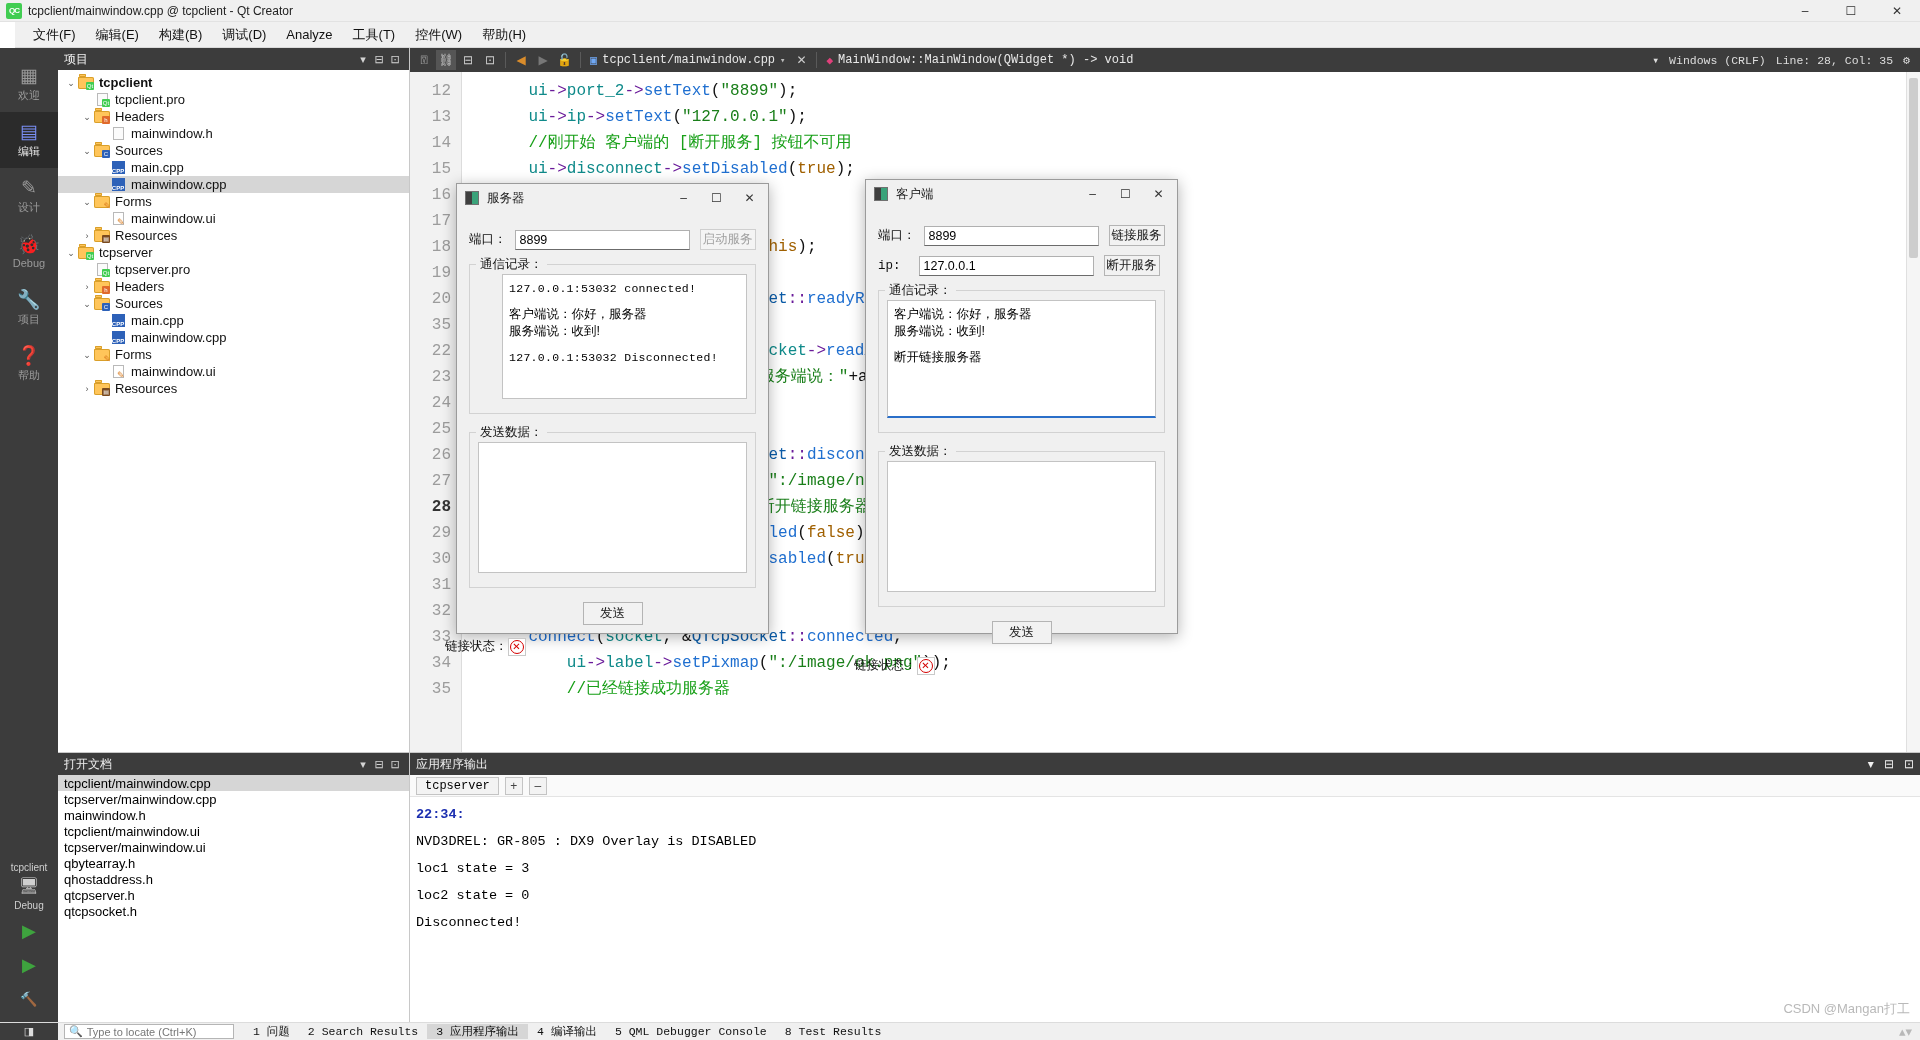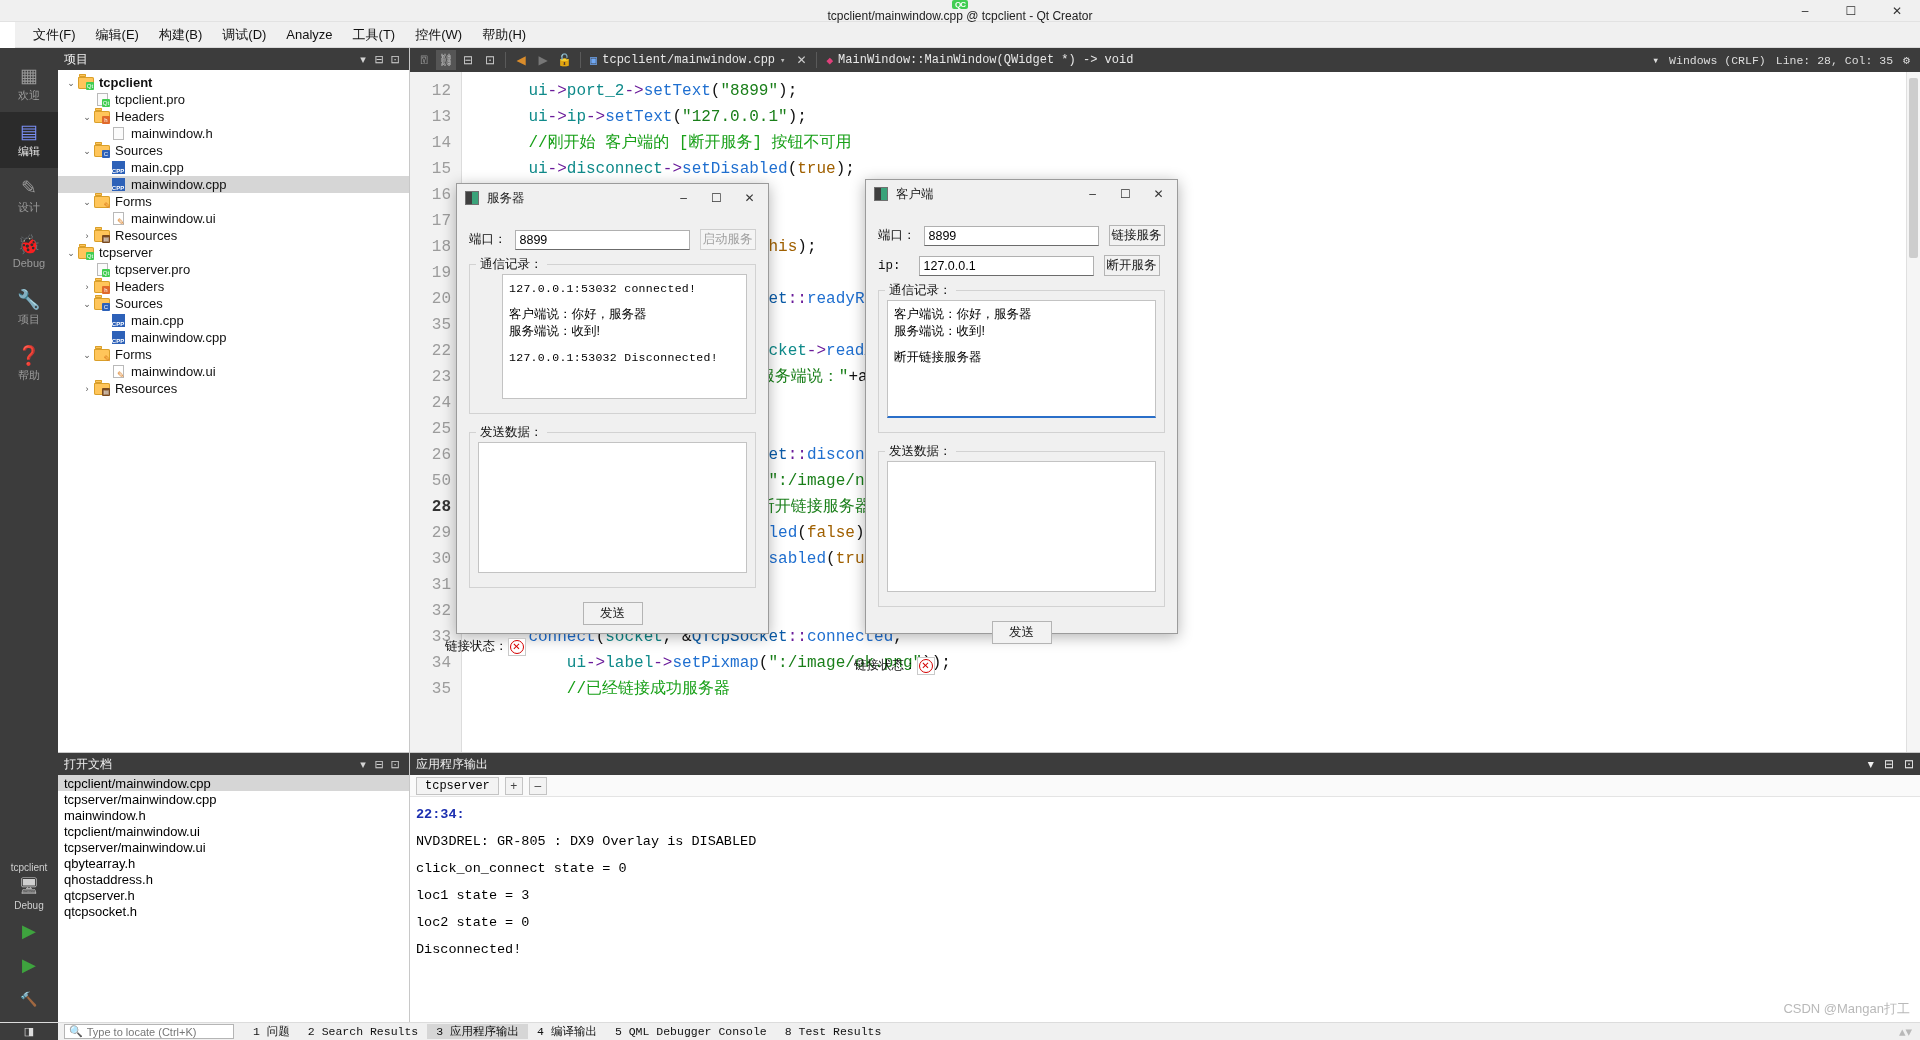--- a/index.html
+++ b/index.html
@@ -9,21 +9,21 @@
     background:#ffffff;
     font-family:"Liberation Sans", sans-serif;
     font-size:13px;
     color:#000;
     overflow:hidden;
     position:relative;
   }
   
   #titlebar {
     height:22px; background:#f0f0f0; display:flex; align-items:center;
-    border-bottom:1px solid #e2e2e2; position:relative;flex-direction:column;
+    border-bottom:1px solid #e2e2e2; position:relative;
   }
   #titlebar .appicon {
     width:16px;height:16px;margin:0 6px 0 6px;background:#41cd52;
     border-radius:2px;display:flex;align-items:center;justify-content:center;
     color:#fff;font-size:8px;font-weight:bold;letter-spacing:-1px;
   }
   #titlebar .tt { font-size:12px; color:#222; }
   #titlebar .wbtns { position:absolute; right:0; top:0; height:22px; display:flex; }
   #titlebar .wbtn { width:46px;height:22px;display:flex;align-items:center;justify-content:center;font-size:12px;color:#333; }
 
@@ -494,21 +494,21 @@
           <div class="gl">17</div>
           <div class="gl">18</div>
           <div class="gl">19</div>
           <div class="gl">20</div>
           <div class="gl">35</div>
           <div class="gl">22</div>
           <div class="gl">23</div>
           <div class="gl">24</div>
           <div class="gl">25</div>
           <div class="gl">26</div>
-          <div class="gl">50</div>
+          <div class="gl">27</div>
           <div class="gl cur">28</div>
           <div class="gl">29</div>
           <div class="gl">30</div>
           <div class="gl">31</div>
           <div class="gl">32</div>
           <div class="gl">33</div>
           <div class="gl">34</div>
           <div class="gl">35</div>
         </div>
       <div id="code"><div class="cl"><span class="k-pln">    </span><span class="k-var">ui</span><span class="k-op">-&gt;</span><span class="k-var">port_2</span><span class="k-op">-&gt;</span><span class="k-fn">setText</span><span class="k-pln">(</span><span class="k-str">"8899"</span><span class="k-pln">);</span></div><div class="cl"><span class="k-pln">    </span><span class="k-var">ui</span><span class="k-op">-&gt;</span><span class="k-var">ip</span><span class="k-op">-&gt;</span><span class="k-fn">setText</span><span class="k-pln">(</span><span class="k-str">"127.0.0.1"</span><span class="k-pln">);</span></div><div class="cl"><span class="k-com">    //刚开始 客户端的 [断开服务] 按钮不可用</span></div><div class="cl"><span class="k-pln">    </span><span class="k-var">ui</span><span class="k-op">-&gt;</span><span class="k-var">disconnect</span><span class="k-op">-&gt;</span><span class="k-fn">setDisabled</span><span class="k-pln">(</span><span class="k-kw">true</span><span class="k-pln">);</span></div><div class="cl"><span class="k-com">    //创建一个监听器服务对象</span></div><div class="cl"><span class="k-com">    //Tcpserver</span></div><div class="cl"><span class="k-pln">    </span><span class="k-var">socket</span><span class="k-pln"> = </span><span class="k-kw">new</span><span class="k-pln"> </span><span class="k-cls">QTcpSocket</span><span class="k-pln">(</span><span class="k-kw">this</span><span class="k-pln">);</span></div><div class="cl"><span class="k-pln"></span></div><div class="cl"><span class="k-pln">    </span><span class="k-fn">connect</span><span class="k-pln">(</span><span class="k-var">socket</span><span class="k-pln">, &amp;</span><span class="k-cls">QTcpSocket</span><span class="k-op">::</span><span class="k-fn">readyRead</span><span class="k-pln">,</span></div><div class="cl"><span class="k-pln">    {</span></div><div class="cl"><span class="k-pln">        </span><span class="k-cls">QByteArray</span><span class="k-pln"> array = </span><span class="k-var">socket</span><span class="k-op">-&gt;</span><span class="k-fn">readAll</span><span class="k-pln">();</span></div><div class="cl"><span class="k-pln">        </span><span class="k-var">ui</span><span class="k-op">-&gt;</span><span class="k-var">record</span><span class="k-op">-&gt;</span><span class="k-fn">append</span><span class="k-pln">(</span><span class="k-str">"服务端说："</span><span class="k-pln">+array);</span></div><div class="cl"><span class="k-pln">    });</span></div><div class="cl"><span class="k-pln"></span></div><div class="cl"><span class="k-pln">    </span><span class="k-fn">connect</span><span class="k-pln">(</span><span class="k-var">socket</span><span class="k-pln">, &amp;</span><span class="k-cls">QTcpSocket</span><span class="k-op">::</span><span class="k-fn">disconnected</span><span class="k-pln">,</span></div><div class="cl"><span class="k-pln">        </span><span class="k-var">ui</span><span class="k-op">-&gt;</span><span class="k-var">label</span><span class="k-op">-&gt;</span><span class="k-fn">setPixmap</span><span class="k-pln">(</span><span class="k-str">":/image/no.png"</span><span class="k-pln">,20));</span></div><div class="cl"><span class="k-pln">        </span><span class="k-var">ui</span><span class="k-op">-&gt;</span><span class="k-var">record</span><span class="k-op">-&gt;</span><span class="k-fn">append</span><span class="k-pln">(</span><span class="k-str">"断开链接服务器"</span><span class="k-pln">);</span></div><div class="cl"><span class="k-pln">        </span><span class="k-var">ui</span><span class="k-op">-&gt;</span><span class="k-var">connect</span><span class="k-op">-&gt;</span><span class="k-fn">setDisabled</span><span class="k-pln">(</span><span class="k-kw">false</span><span class="k-pln">);</span></div><div class="cl"><span class="k-pln">        </span><span class="k-var">ui</span><span class="k-op">-&gt;</span><span class="k-var">disconnect</span><span class="k-op">-&gt;</span><span class="k-fn">setDisabled</span><span class="k-pln">(</span><span class="k-kw">true</span><span class="k-pln">);</span></div><div class="cl"><span class="k-pln">    });</span></div><div class="cl"><span class="k-pln"></span></div><div class="cl"><span class="k-pln">    </span><span class="k-fn">connect</span><span class="k-pln">(</span><span class="k-var">socket</span><span class="k-pln">, &amp;</span><span class="k-cls">QTcpSocket</span><span class="k-op">::</span><span class="k-fn">connected</span><span class="k-pln">,</span></div><div class="cl"><span class="k-pln">        </span><span class="k-var">ui</span><span class="k-op">-&gt;</span><span class="k-var">label</span><span class="k-op">-&gt;</span><span class="k-fn">setPixmap</span><span class="k-pln">(</span><span class="k-str">":/image/ok.png"</span><span class="k-pln">));</span></div><div class="cl"><span class="k-com">        //已经链接成功服务器</span></div></div>
@@ -527,21 +527,20 @@
         </div>
       </div>
       <div id="outsub">
         <div class="ochip">tcpserver</div>
         <div class="ocbtn">+</div>
         <div class="ocbtn">–</div>
       </div>
       <div id="outtext">
           <div><span class="ts">22:34:</span><span></span></div>
           <div><span>NVD3DREL: GR-805 : DX9 Overlay is DISABLED</span></div>
-          <div><span>click_on_connect state = 0</span></div>
           <div><span></span></div>
           <div><span></span></div>
           <div><span>loc1 state = 3</span></div>
           <div><span></span></div>
           <div><span>loc2 state = 0</span></div>
           <div><span></span></div>
           <div><span>Disconnected!</span></div>
         </div>
     </div>
   </div>

